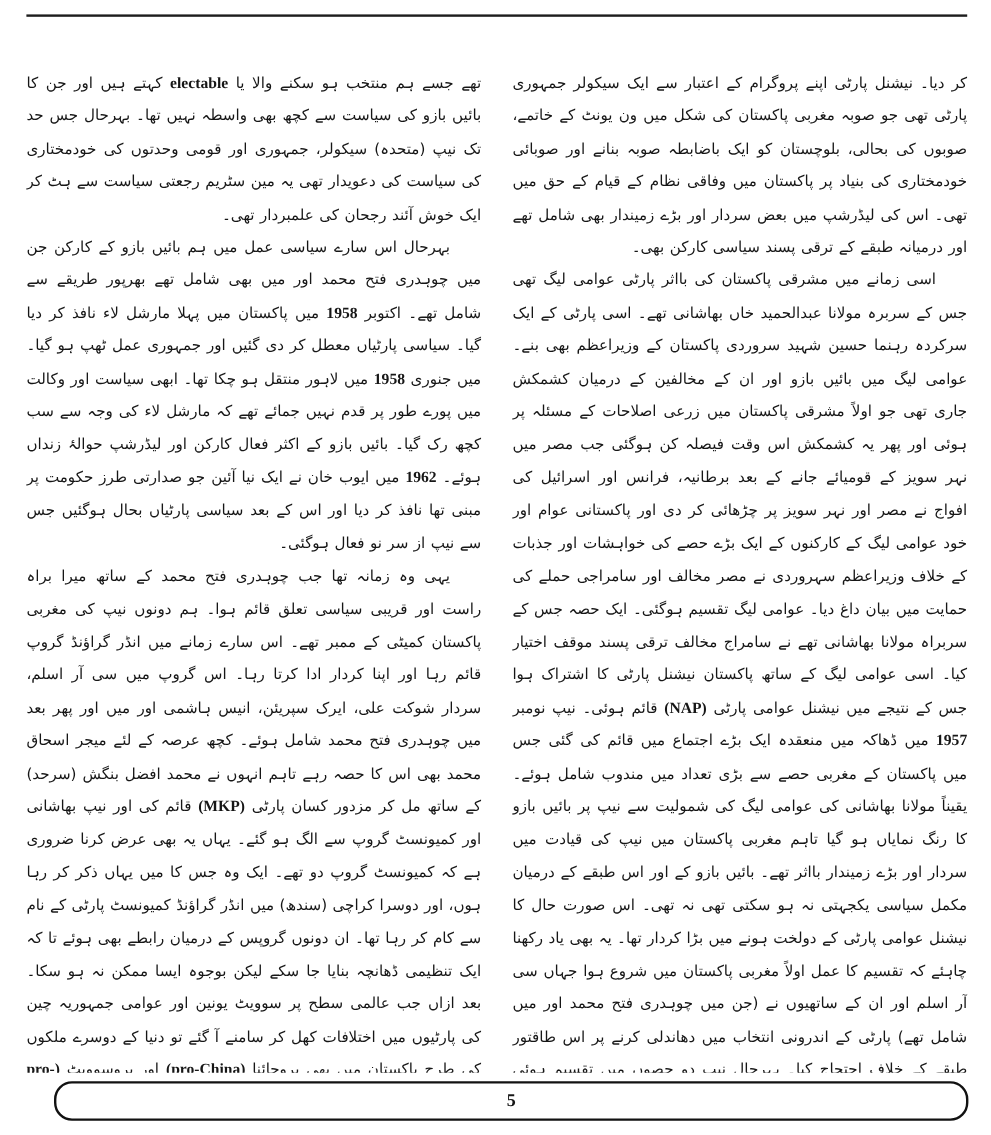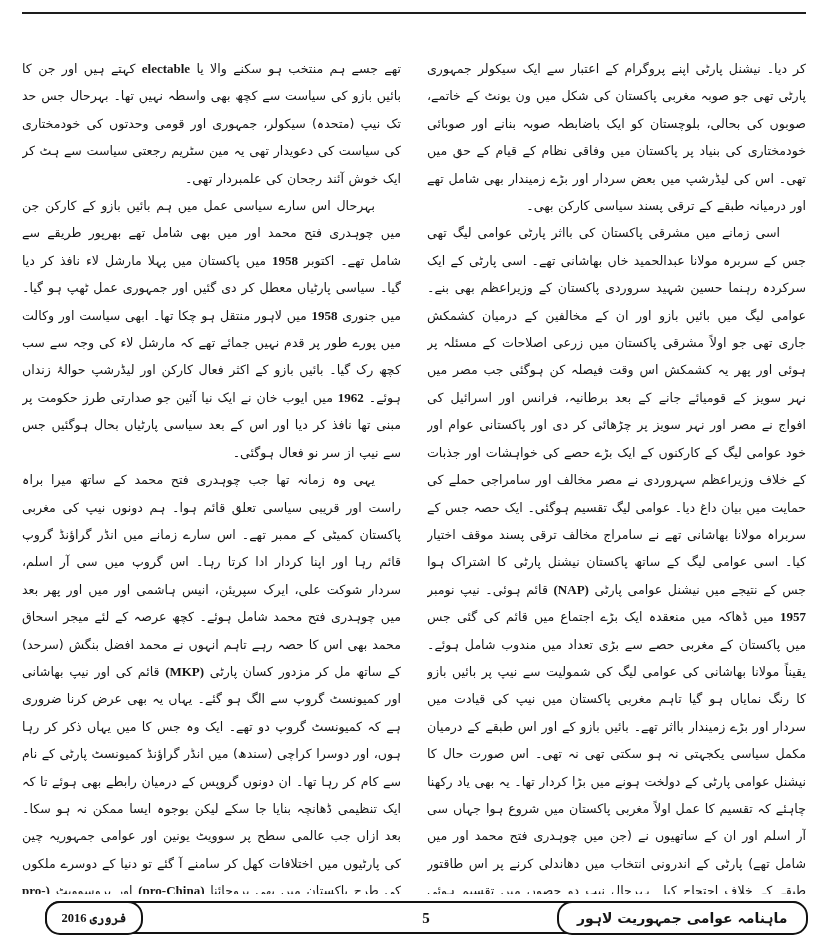--- a/index.html
+++ b/index.html
@@ -60,20 +60,14 @@
       <p class="indent"><span>اسی زمانے میں مشرقی پاکستان کی بااثر پارٹی عوامی لیگ تھی جس کے سربرہ مولانا عبدالحمید خاں بھاشانی تھے۔ اسی پارٹی کے ایک سرکردہ رہنما حسین شہید سروردی پاکستان کے وزیراعظم بھی بنے۔ عوامی لیگ میں بائیں بازو اور ان کے مخالفین کے درمیان کشمکش جاری تھی جو اولاً مشرقی پاکستان میں زرعی اصلاحات کے مسئلہ پر ہوئی اور پھر یہ کشمکش اس وقت فیصلہ کن ہوگئی جب مصر میں نہر سویز کے قومیائے جانے کے بعد برطانیہ، فرانس اور اسرائیل کی افواج نے مصر اور نہر سویز پر چڑھائی کر دی اور پاکستانی عوام اور خود عوامی لیگ کے کارکنوں کے ایک بڑے حصے کی خواہشات اور جذبات کے خلاف وزیراعظم سہروردی نے مصر مخالف اور سامراجی حملے کی حمایت میں بیان داغ دیا۔ عوامی لیگ تقسیم ہوگئی۔ ایک حصہ جس کے سربراہ مولانا بھاشانی تھے نے سامراج مخالف ترقی پسند موقف اختیار کیا۔ اسی عوامی لیگ کے ساتھ پاکستان نیشنل پارٹی کا اشتراک ہوا جس کے نتیجے میں نیشنل عوامی پارٹی </span><span class="lat">(NAP)</span><span> قائم ہوئی۔ نیپ نومبر </span><span class="lat">1957</span><span> میں ڈھاکہ میں منعقدہ ایک بڑے اجتماع میں قائم کی گئی جس میں پاکستان کے مغربی حصے سے بڑی تعداد میں مندوب شامل ہوئے۔ یقیناً مولانا بھاشانی کی عوامی لیگ کی شمولیت سے نیپ پر بائیں بازو کا رنگ نمایاں ہو گیا تاہم مغربی پاکستان میں نیپ کی قیادت میں سردار اور بڑے زمیندار بااثر تھے۔ بائیں بازو کے اور اس طبقے کے درمیان مکمل سیاسی یکجہتی نہ ہو سکتی تھی نہ تھی۔ اس صورت حال کا نیشنل عوامی پارٹی کے دولخت ہونے میں بڑا کردار تھا۔ یہ بھی یاد رکھنا چاہئے کہ تقسیم کا عمل اولاً مغربی پاکستان میں شروع ہوا جہاں سی آر اسلم اور ان کے ساتھیوں نے (جن میں چوہدری فتح محمد اور میں شامل تھے) پارٹی کے اندرونی انتخاب میں دھاندلی کرنے پر اس طاقتور طبقے کے خلاف احتجاج کیا۔ بہرحال نیپ دو حصوں میں تقسیم ہوئی ۔۔ مولانا بھاشانی کی قیادت میں مشرقی پاکستان میں اور سی آر اسلم کی قیادت میں مغربی پاکستان میں ۔۔ اور اس طرح نیپ (بھاشانی) اور نیپ (ولی) دو پارٹیاں قائم ہوگئیں۔ یہ ذرا طویل بیان اس لئے ضروری تھا کہ چوہدری فتح محمد نے اپنی کتاب میں نیپ کی تقسیم پر اظہار افسوس کیا ہے۔ یہ درست ہے کہ نیپ کی اٹھان بڑی متاثر کن تھی تاہم اس کی ایک وجہ مغربی پاکستان اسمبلی میں منتخب نیپ کے ممبران تھے جو اسی طبقے سے تعلق رکھتے</span></p>
     </div>
   <div class="col">
       <p><span>تھے جسے ہم منتخب ہو سکنے والا یا </span><span class="lat">electable</span><span> کہتے ہیں اور جن کا بائیں بازو کی سیاست سے کچھ بھی واسطہ نہیں تھا۔ بہرحال جس حد تک نیپ (متحدہ) سیکولر، جمہوری اور قومی وحدتوں کی خودمختاری کی سیاست کی دعویدار تھی یہ مین سٹریم رجعتی سیاست سے ہٹ کر ایک خوش آئند رجحان کی علمبردار تھی۔</span></p>
       <p class="indent"><span>بہرحال اس سارے سیاسی عمل میں ہم بائیں بازو کے کارکن جن میں چوہدری فتح محمد اور میں بھی شامل تھے بھرپور طریقے سے شامل تھے۔ اکتوبر </span><span class="lat">1958</span><span> میں پاکستان میں پہلا مارشل لاء نافذ کر دیا گیا۔ سیاسی پارٹیاں معطل کر دی گئیں اور جمہوری عمل ٹھپ ہو گیا۔ میں جنوری </span><span class="lat">1958</span><span> میں لاہور منتقل ہو چکا تھا۔ ابھی سیاست اور وکالت میں پورے طور پر قدم نہیں جمائے تھے کہ مارشل لاء کی وجہ سے سب کچھ رک گیا۔ بائیں بازو کے اکثر فعال کارکن اور لیڈرشپ حوالۂ زنداں ہوئے۔ </span><span class="lat">1962</span><span> میں ایوب خان نے ایک نیا آئین جو صدارتی طرز حکومت پر مبنی تھا نافذ کر دیا اور اس کے بعد سیاسی پارٹیاں بحال ہوگئیں جس سے نیپ از سر نو فعال ہوگئی۔</span></p>
       <p class="indent"><span>یہی وہ زمانہ تھا جب چوہدری فتح محمد کے ساتھ میرا براہ راست اور قریبی سیاسی تعلق قائم ہوا۔ ہم دونوں نیپ کی مغربی پاکستان کمیٹی کے ممبر تھے۔ اس سارے زمانے میں انڈر گراؤنڈ گروپ قائم رہا اور اپنا کردار ادا کرتا رہا۔ اس گروپ میں سی آر اسلم، سردار شوکت علی، ایرک سپریئن، انیس ہاشمی اور میں اور پھر بعد میں چوہدری فتح محمد شامل ہوئے۔ کچھ عرصہ کے لئے میجر اسحاق محمد بھی اس کا حصہ رہے تاہم انہوں نے محمد افضل بنگش (سرحد) کے ساتھ مل کر مزدور کسان پارٹی </span><span class="lat">(MKP)</span><span> قائم کی اور نیپ بھاشانی اور کمیونسٹ گروپ سے الگ ہو گئے۔ یہاں یہ بھی عرض کرنا ضروری ہے کہ کمیونسٹ گروپ دو تھے۔ ایک وہ جس کا میں یہاں ذکر کر رہا ہوں، اور دوسرا کراچی (سندھ) میں انڈر گراؤنڈ کمیونسٹ پارٹی کے نام سے کام کر رہا تھا۔ ان دونوں گروپس کے درمیان رابطے بھی ہوئے تا کہ ایک تنظیمی ڈھانچہ بنایا جا سکے لیکن بوجوہ ایسا ممکن نہ ہو سکا۔ بعد ازاں جب عالمی سطح پر سوویٹ یونین اور عوامی جمہوریہ چین کی پارٹیوں میں اختلافات کھل کر سامنے آ گئے تو دنیا کے دوسرے ملکوں کی طرح پاکستان میں بھی پروچائنا </span><span class="lat">(pro-China)</span><span> اور پروسوویٹ </span><span class="lat">(pro-Soviet)</span><span> گروپس بن گئے۔ سندھ کی پارٹی پروسوویٹ تھی جبکہ ہمیں پروچائنا کہا گیا۔</span></p>
     </div>
 </div>
 
 <div class="footer">
-  <div class="cap cap-journal">
-    <span>ماہنامہ عوامی جمہوریت لاہور</span>
-  </div>
   <div class="page-num">5</div>
-  <div class="cap cap-date">
-    <span class="yr">فروری 2016</span>
-  </div>
 </div>
 
 </body></html>

